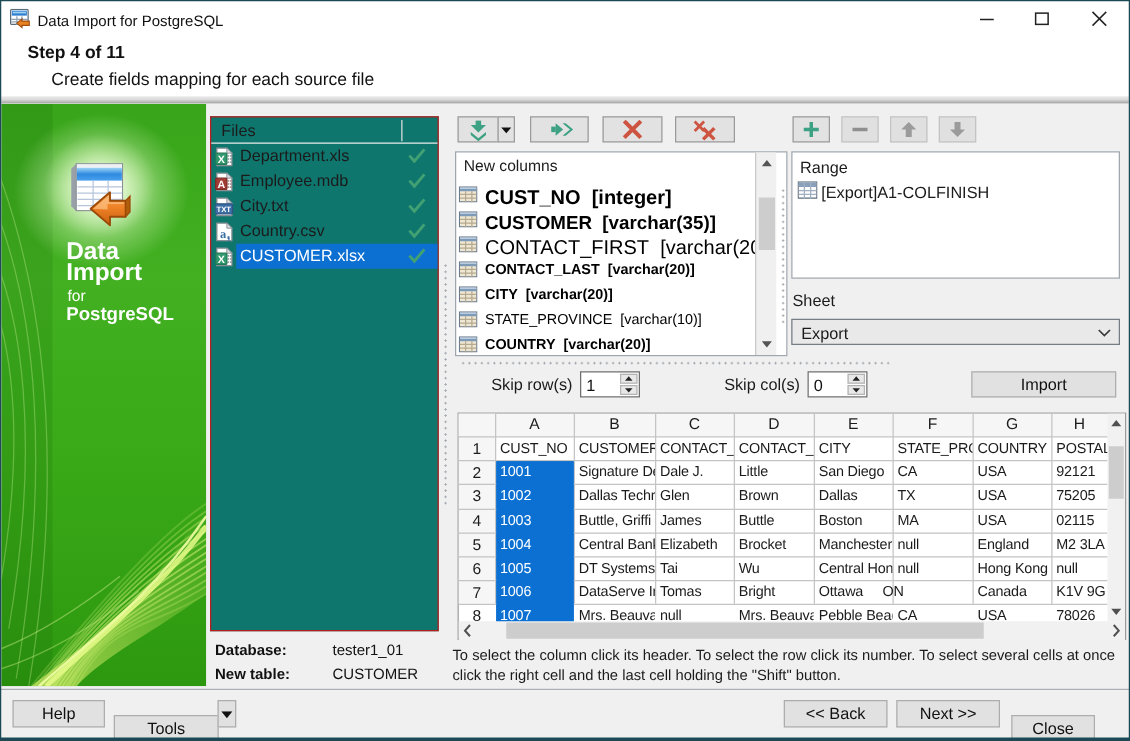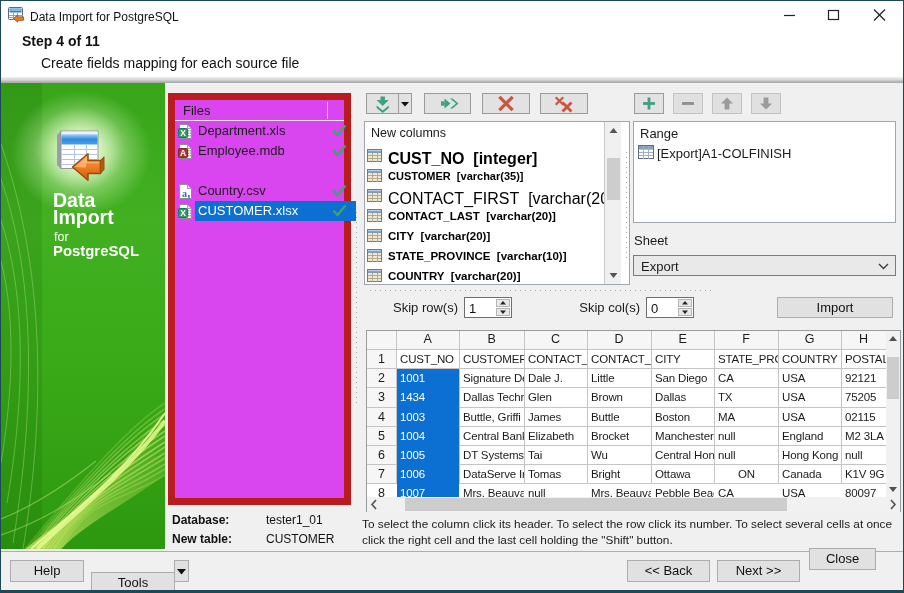--- a/index.html
+++ b/index.html
@@ -11,21 +11,21 @@
   
   #title { left:30px; top:10px; font-size:12px; color:#111; }
   
   #step { left:22px; top:33px; font-size:14px; font-weight:bold; color:#111; }
   #substep { left:41px; top:55px; font-size:14px; color:#111; }
   #sepband { left:1px; top:77px; width:902px; height:6px;
     background:linear-gradient(180deg,#ececec 0%,#d9d9d9 45%,#a8a8a8 90%,#c2c2c2 100%); }
   
   #content { left:1px; top:83px; width:902px; height:468px; background:#f0f0f0; }
   
-  #filelist { left:167px; top:10px; width:183px; height:412px; background:#d946ef; border:7px solid #b91c1c; font-size:13px; color:#1b1b1b; }
+  #filelist { left:167px; top:10px; width:183px; height:412px; background:#0f766e; border:1px solid #b91c1c; font-size:13px; color:#1b1b1b; }
   .flhead { position:absolute; left:0; top:0; width:100%; height:21px; border-bottom:1px solid #ececec; }
   .flhead span { position:absolute; left:8px; top:3px; }
   .flvline { position:absolute; left:152px; top:2px; width:1px; height:17px; background:#e0e0e0; }
   .flrow { position:absolute; left:0; width:181px; height:20px; }
   .flrow .ic { position:absolute; left:3px; top:2px; }
   .flrow .nm { position:absolute; left:23px; top:2px; white-space:nowrap; }
   .flrow .ck { position:absolute; left:157px; top:3px; }
   .flsel { position:absolute; left:20px; top:101px; width:161px; height:20px; background:#0c70d2; }
   
   .lblb { font-size:12px; font-weight:bold; color:#111;text-align:center; }
@@ -209,20 +209,32 @@
               <rect x="12" y="12" width="1.4" height="1.4"></rect>
             </g>
             <rect x="0.5" y="5.5" width="9" height="9" rx="0.8" fill="#a23b33" stroke="#7d2b25"></rect>
             <text x="5" y="13" font-size="8.5" font-weight="bold" fill="#fff" text-anchor="middle" font-family="'Liberation Sans',sans-serif">A</text>
           </svg></span>
         <span class="nm">Employee.mdb</span>
         <span class="ck"><svg width="15" height="13" viewBox="0 0 15 13">
             <path d="M1.5,6.5 L5.5,11 L13.5,1.5" fill="none" stroke="#41a173" stroke-width="2.3"></path>
           </svg></span>
       </div>
+    <div class="flrow" style="top:61px">
+        <span class="ic"><svg width="16" height="17" viewBox="0 0 16 17">
+            <path d="M1.5,1.5 L9.5,1.5 L13.5,5.5 L13.5,15.5 L1.5,15.5 Z" fill="#fff" stroke="#8a9097"></path>
+            <path d="M9.5,1.5 L9.5,5.5 L13.5,5.5 Z" fill="#dfe3e7" stroke="#8a9097" stroke-width="0.8"></path>
+            <rect x="0" y="6" width="14" height="8" rx="1" fill="#3b6ea5" stroke="#2b5583"></rect>
+            <text x="7" y="12.5" font-size="6.2" font-weight="bold" fill="#fff" text-anchor="middle" font-family="'Liberation Sans',sans-serif">TXT</text>
+          </svg></span>
+        <span class="nm">City.txt</span>
+        <span class="ck"><svg width="15" height="13" viewBox="0 0 15 13">
+            <path d="M1.5,6.5 L5.5,11 L13.5,1.5" fill="none" stroke="#41a173" stroke-width="2.3"></path>
+          </svg></span>
+      </div>
     <div class="flrow" style="top:81px">
         <span class="ic"><svg width="16" height="17" viewBox="0 0 16 17">
             <path d="M1.5,1.5 L9.5,1.5 L13.5,5.5 L13.5,15.5 L1.5,15.5 Z" fill="#fff" stroke="#8a9097"></path>
             <path d="M9.5,1.5 L9.5,5.5 L13.5,5.5 Z" fill="#dfe3e7" stroke="#8a9097" stroke-width="0.8"></path>
             <text x="4" y="13.5" font-size="10" font-weight="bold" fill="#3b6ea5" font-family="'Liberation Serif',serif">a</text>
             <rect x="10" y="12" width="1.6" height="2.2" fill="#3b6ea5"></rect>
             <rect x="10.6" y="13.8" width="1" height="1.8" fill="#3b6ea5"></rect>
           </svg></span>
         <span class="nm">Country.csv</span>
         <span class="ck"><svg width="15" height="13" viewBox="0 0 15 13">
@@ -347,21 +359,21 @@
           <rect x="0.5" y="0.5" width="14" height="12" fill="#efe7d2" stroke="#6b7b8c"></rect>
           <rect x="1" y="1" width="13" height="3" fill="#7e9ab9"></rect>
           <rect x="1" y="1" width="13" height="1.2" fill="#b9cbdf"></rect>
           <g stroke="#b5aa90" stroke-width="1">
             <line x1="1" y1="6.5" x2="14" y2="6.5"></line>
             <line x1="1" y1="9.5" x2="14" y2="9.5"></line>
             <line x1="5.5" y1="4" x2="5.5" y2="13"></line>
             <line x1="10.5" y1="4" x2="10.5" y2="13"></line>
           </g>
         </svg>
-        <div class="abs" style="left:23px;top:4px;font-weight:bold;white-space:nowrap;font-size:11px">CUSTOMER&nbsp; [varchar(35)]</div>
+        <div class="abs" style="left:23px;top:4px;font-weight:bold;white-space:nowrap;font-size:15px">CUSTOMER&nbsp; [varchar(35)]</div>
       </div>
   <div class="abs" style="left:0;top:64px;width:239px;height:20px">
         <svg class="abs" style="left:2px;top:3px" width="15" height="13" viewBox="0 0 15 13">
           <rect x="0.5" y="0.5" width="14" height="12" fill="#efe7d2" stroke="#6b7b8c"></rect>
           <rect x="1" y="1" width="13" height="3" fill="#7e9ab9"></rect>
           <rect x="1" y="1" width="13" height="1.2" fill="#b9cbdf"></rect>
           <g stroke="#b5aa90" stroke-width="1">
             <line x1="1" y1="6.5" x2="14" y2="6.5"></line>
             <line x1="1" y1="9.5" x2="14" y2="9.5"></line>
             <line x1="5.5" y1="4" x2="5.5" y2="13"></line>
@@ -403,21 +415,21 @@
           <rect x="0.5" y="0.5" width="14" height="12" fill="#efe7d2" stroke="#6b7b8c"></rect>
           <rect x="1" y="1" width="13" height="3" fill="#7e9ab9"></rect>
           <rect x="1" y="1" width="13" height="1.2" fill="#b9cbdf"></rect>
           <g stroke="#b5aa90" stroke-width="1">
             <line x1="1" y1="6.5" x2="14" y2="6.5"></line>
             <line x1="1" y1="9.5" x2="14" y2="9.5"></line>
             <line x1="5.5" y1="4" x2="5.5" y2="13"></line>
             <line x1="10.5" y1="4" x2="10.5" y2="13"></line>
           </g>
         </svg>
-        <div class="abs" style="left:23px;top:4px;font-weight:bold;white-space:nowrap;font-size:11.5px">STATE_PROVINCE&nbsp; [varchar(10)]</div>
+        <div class="abs" style="left:23px;top:4px;font-weight:normal;white-space:nowrap;font-size:11.5px">STATE_PROVINCE&nbsp; [varchar(10)]</div>
       </div>
   <div class="abs" style="left:0;top:144px;width:239px;height:20px">
         <svg class="abs" style="left:2px;top:3px" width="15" height="13" viewBox="0 0 15 13">
           <rect x="0.5" y="0.5" width="14" height="12" fill="#efe7d2" stroke="#6b7b8c"></rect>
           <rect x="1" y="1" width="13" height="3" fill="#7e9ab9"></rect>
           <rect x="1" y="1" width="13" height="1.2" fill="#b9cbdf"></rect>
           <g stroke="#b5aa90" stroke-width="1">
             <line x1="1" y1="6.5" x2="14" y2="6.5"></line>
             <line x1="1" y1="9.5" x2="14" y2="9.5"></line>
             <line x1="5.5" y1="4" x2="5.5" y2="13"></line>
@@ -547,21 +559,21 @@
   <div class="gcell" style="left:412px;top:19px;width:62px">COUNTRY</div>
   <div class="gcell" style="left:475px;top:19px;width:44px">POSTAL</div>
   <div class="gcell bluecell" style="left:30px;top:38.19999999999999px;width:62px">1001</div>
   <div class="gcell" style="left:93px;top:38.19999999999999px;width:64px">Signature De</div>
   <div class="gcell" style="left:158px;top:38.19999999999999px;width:62px">Dale J.</div>
   <div class="gcell" style="left:221px;top:38.19999999999999px;width:63px">Little</div>
   <div class="gcell" style="left:285px;top:38.19999999999999px;width:62px">San Diego</div>
   <div class="gcell" style="left:348px;top:38.19999999999999px;width:63px">CA</div>
   <div class="gcell" style="left:412px;top:38.19999999999999px;width:62px">USA</div>
   <div class="gcell" style="left:475px;top:38.19999999999999px;width:44px">92121</div>
-  <div class="gcell bluecell" style="left:30px;top:57.39999999999998px;width:62px">1434</div>
+  <div class="gcell bluecell" style="left:30px;top:57.39999999999998px;width:62px">1002</div>
   <div class="gcell" style="left:93px;top:57.39999999999998px;width:64px">Dallas Techr</div>
   <div class="gcell" style="left:158px;top:57.39999999999998px;width:62px">Glen</div>
   <div class="gcell" style="left:221px;top:57.39999999999998px;width:63px">Brown</div>
   <div class="gcell" style="left:285px;top:57.39999999999998px;width:62px">Dallas</div>
   <div class="gcell" style="left:348px;top:57.39999999999998px;width:63px">TX</div>
   <div class="gcell" style="left:412px;top:57.39999999999998px;width:62px">USA</div>
   <div class="gcell" style="left:475px;top:57.39999999999998px;width:44px">75205</div>
   <div class="gcell bluecell" style="left:30px;top:76.60000000000002px;width:62px">1003</div>
   <div class="gcell" style="left:93px;top:76.60000000000002px;width:64px">Buttle, Griffi</div>
   <div class="gcell" style="left:158px;top:76.60000000000002px;width:62px">James</div>
@@ -584,31 +596,31 @@
   <div class="gcell" style="left:221px;top:115.0px;width:63px">Wu</div>
   <div class="gcell" style="left:285px;top:115.0px;width:62px">Central Hong</div>
   <div class="gcell" style="left:348px;top:115.0px;width:63px">null</div>
   <div class="gcell" style="left:412px;top:115.0px;width:62px">Hong Kong</div>
   <div class="gcell" style="left:475px;top:115.0px;width:44px">null</div>
   <div class="gcell bluecell" style="left:30px;top:134.2px;width:62px">1006</div>
   <div class="gcell" style="left:93px;top:134.2px;width:64px">DataServe In</div>
   <div class="gcell" style="left:158px;top:134.2px;width:62px">Tomas</div>
   <div class="gcell" style="left:221px;top:134.2px;width:63px">Bright</div>
   <div class="gcell" style="left:285px;top:134.2px;width:62px">Ottawa</div>
-  <div class="gcell" style="left:368px;top:134.2px;width:63px">ON</div>
+  <div class="gcell" style="left:336px;top:134.2px;width:63px">ON</div>
   <div class="gcell" style="left:412px;top:134.2px;width:62px">Canada</div>
   <div class="gcell" style="left:475px;top:134.2px;width:44px">K1V 9G</div>
   <div class="gcell bluecell" style="left:30px;top:153.39999999999998px;width:62px">1007</div>
   <div class="gcell" style="left:93px;top:153.39999999999998px;width:64px">Mrs. Beauva</div>
   <div class="gcell" style="left:158px;top:153.39999999999998px;width:62px">null</div>
   <div class="gcell" style="left:221px;top:153.39999999999998px;width:63px">Mrs. Beauva</div>
   <div class="gcell" style="left:285px;top:153.39999999999998px;width:62px">Pebble Beac</div>
   <div class="gcell" style="left:348px;top:153.39999999999998px;width:63px">CA</div>
   <div class="gcell" style="left:412px;top:153.39999999999998px;width:62px">USA</div>
-  <div class="gcell" style="left:475px;top:153.39999999999998px;width:44px">80097</div>
+  <div class="gcell" style="left:475px;top:153.39999999999998px;width:44px">78026</div>
   <div class="abs" style="left:519px;top:0;width:14px;height:166px;background:#f1f1f1">
 <svg width="14" height="166" viewBox="0 0 14 166">
 <path d="M7,5 L11,10 L3,10 Z" fill="#505050"></path>
 <rect x="1" y="26" width="12" height="42" fill="#cdcdcd"></rect>
 <path d="M7,161 L11,156 L3,156 Z" fill="#505050"></path>
 </svg></div>
   <div class="abs" style="left:0;top:166px;width:533px;height:15px;background:#f1f1f1">
 <svg width="533" height="15" viewBox="0 0 533 15">
 <path d="M9,3 L5,7.5 L9,12" fill="none" stroke="#505050" stroke-width="1.6"></path>
 <rect x="38" y="1" width="382" height="13" fill="#cdcdcd"></rect>
@@ -619,13 +631,13 @@
 <div class="abs" id="botline"></div>
 <div class="abs" id="botbar"></div>
 
 <div class="pbtn" style="left:10px;top:560px;width:74px;height:22px;line-height:20px">Help</div>
 <div class="pbtn" style="left:91px;top:572px;width:84px;height:22px;line-height:20px">Tools</div>
 <div class="pbtn" style="left:174px;top:560px;width:15px;height:22px"><svg width="9" height="6" viewBox="0 0 9 6" style="margin-top:8px">
       <path d="M0,0 L9,0 L4.5,5.5 Z" fill="#111"></path>
     </svg></div>
 <div class="pbtn" style="left:627px;top:560px;width:83px;height:22px;line-height:20px">&lt;&lt; Back</div>
 <div class="pbtn" style="left:717px;top:560px;width:83px;height:22px;line-height:20px">Next &gt;&gt;</div>
-<div class="pbtn" style="left:809px;top:548px;width:67px;height:22px;line-height:20px">Close</div>
+<div class="pbtn" style="left:809px;top:572px;width:67px;height:22px;line-height:20px">Close</div>
 
 </body></html>

